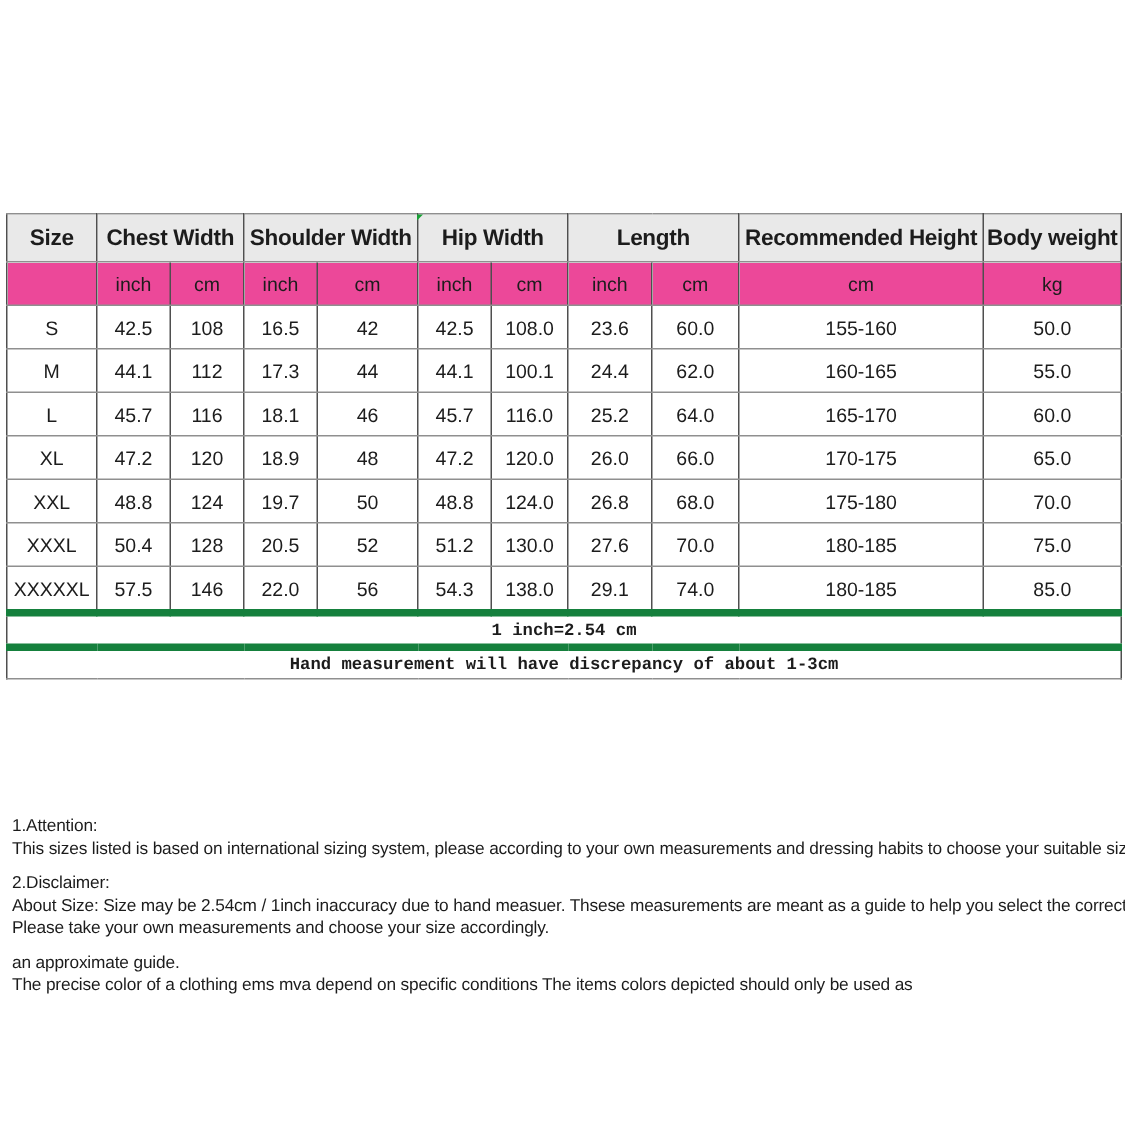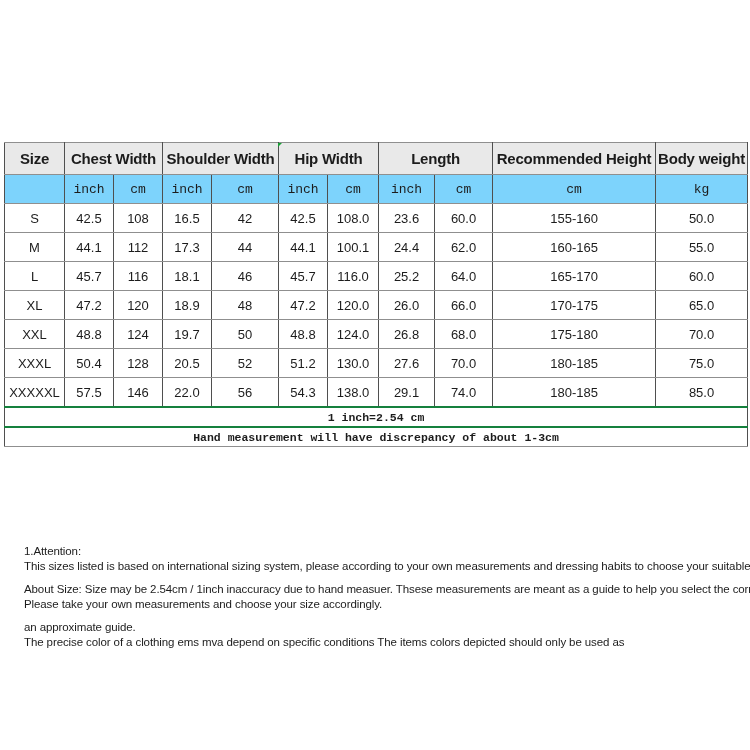--- a/index.html
+++ b/index.html
@@ -33,55 +33,54 @@
   }
   tr.head-row th {
     height: 31px;
     background: #e9e9e9;
     font-size: 15px;
     font-weight: bold;
     letter-spacing: -0.2px;
   }
   tr.units-row td {
     height: 28px;
-    background: #7dd3fc;
+    background: #ec4899;
     font-size: 13px;
-    font-family: Liberation Mono, monospace;
   }
   tbody.data-body td {
     height: 28px;
     background: #ffffff;
     font-size: 13px;
   }
   tr.note-row td {
     height: 18px;
     background: #ffffff;
     font-family: "Liberation Mono", "DejaVu Sans Mono", monospace;
     font-weight: bold;
     font-size: 11.5px;
-    border-top: 2px solid #15803d;
+    border-top: 5px solid #15803d;
   }
   .comment-marker {
     position: absolute;
     left: 274px; top: 1px;
     width: 0; height: 0;
     border-top: 4px solid #18a035;
     border-right: 4px solid transparent;
   }
 
   .footnotes {
     position: absolute;
     left: 8px; top: 544px;
     width: 740px;
     font-size: 11.5px;
     letter-spacing: -0.1px;
     line-height: 15px;
     color: #1c1c1c;
   }
-  .footnotes .sec { margin: 0 0 8px 16px; }
+  .footnotes .sec { margin: 0 0 8px 0; }
   .footnotes .line { white-space: nowrap; }
 </style>
 </head>
 <body>
 
 <div class="table-wrap">
   <table class="size-chart">
     <colgroup>
       <col style="width:60px">
         <col style="width:49px">
@@ -223,20 +222,21 @@
   </table>
   <span class="comment-marker"></span>
 </div>
 
 <div class="footnotes">
   <div class="sec">
     <div class="line">1.Attention:</div>
     <div class="line">This sizes listed is based on international sizing system, please according to your own measurements and dressing habits to choose your suitable size.</div>
   </div>
   <div class="sec">
+    <div class="line">2.Disclaimer:</div>
     <div class="line">About Size: Size may be 2.54cm / 1inch inaccuracy due to hand measuer. Thsese measurements are meant as a guide to help you select the correct size.</div>
     <div class="line">Please take your own measurements and choose your size accordingly.</div>
   </div>
   <div class="sec">
     <div class="line">an approximate guide.</div>
     <div class="line">The precise color of a clothing ems mva depend on specific conditions The items colors depicted should only be used as</div>
   </div>
 </div>
 
 </body></html>

